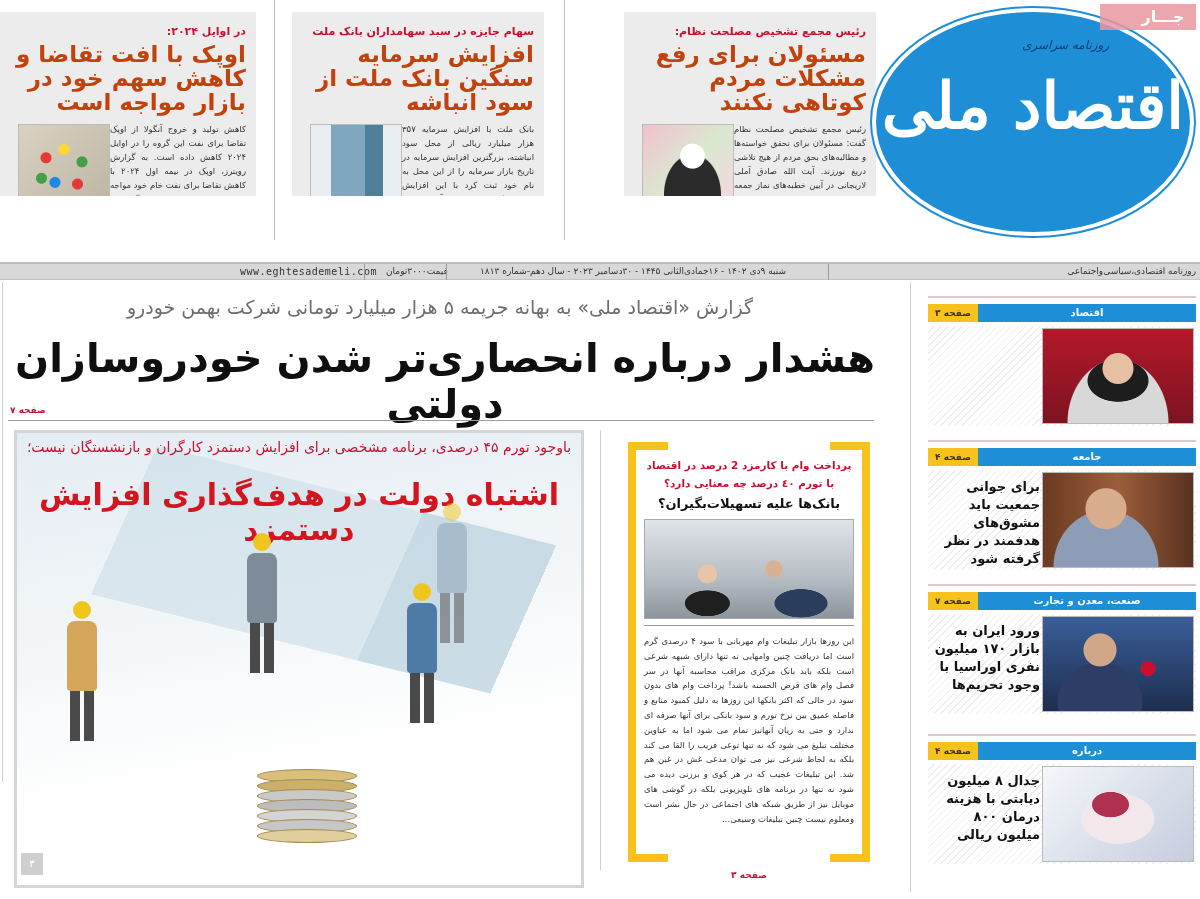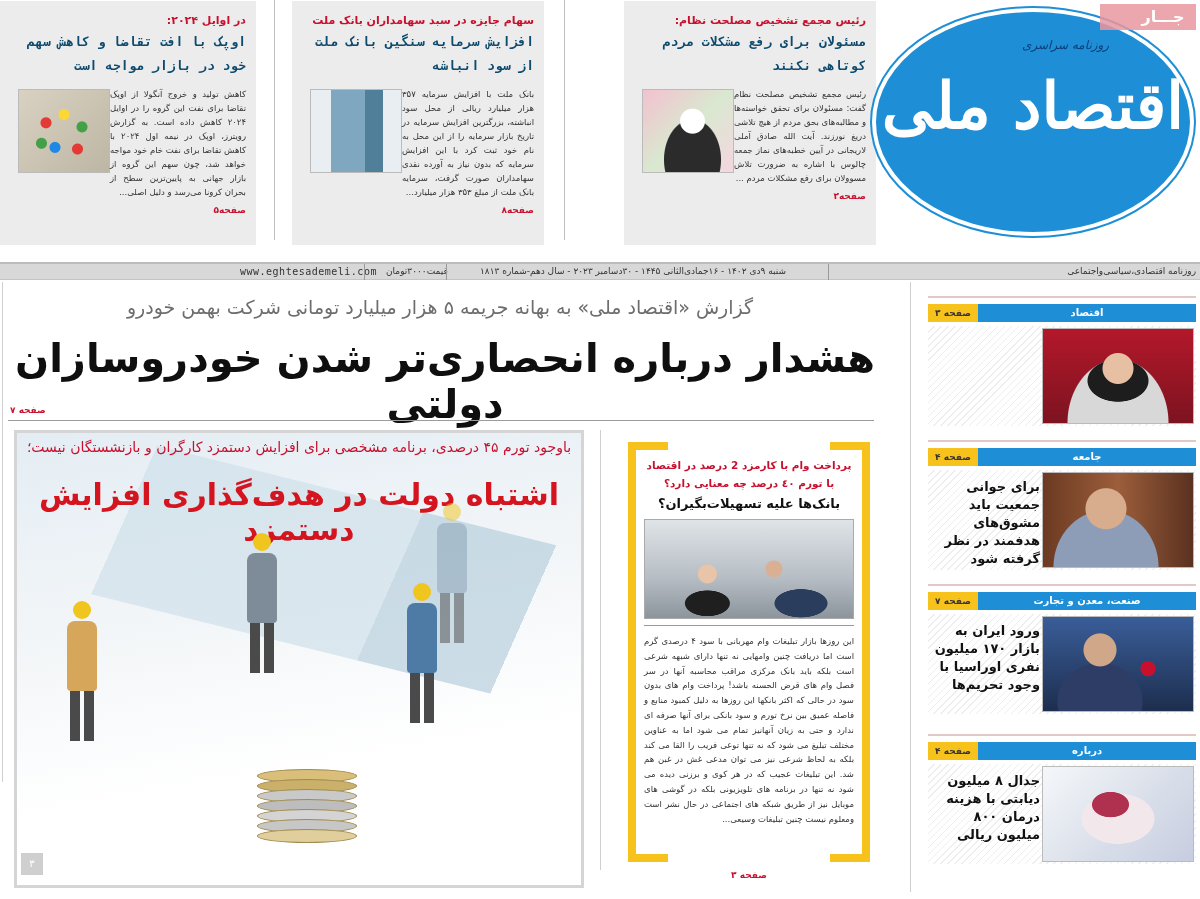--- a/index.html
+++ b/index.html
@@ -1,25 +1,25 @@
 <!DOCTYPE html>
 <html><head>
 <meta charset="utf-8">
 <style>
   * { box-sizing: border-box; margin: 0; padding: 0; }
   html, body { width: 1200px; height: 899px; overflow: hidden; background: #ffffff; }
   body { font-family: "DejaVu Sans", sans-serif; position: relative; color: #111; direction: ltr; }
 
   
   .teaser {
-    position: absolute; top: 1px; height: 244px; background: #ececec;
+    position: absolute; top: 12px; height: 184px; background: #ececec;
     padding: 12px 10px 8px 10px; direction: rtl; overflow: hidden;
   }
   .teaser .kicker { color: #c8102e; font-size: 11px; font-weight: bold; line-height: 16px; }
-  .teaser .headline { font-size: 13px; font-weight: bold; line-height: 24px; margin-top: 2px; color: #0c4a6e; font-family: Liberation Mono, monospace; }
+  .teaser .headline { font-size: 23px; font-weight: bold; line-height: 24px; margin-top: 2px; color: #c2410c; }
   .teaser .body-wrap { margin-top: 8px; font-size: 8.5px; line-height: 14px; color: #333; text-align: justify; }
   .teaser .thumb { float: left; width: 92px; height: 84px; margin: 2px 0 2px 8px; border: 1px solid #bbb; }
   .teaser .page { color: #c8102e; font-size: 9px; font-weight: bold; margin-top: 6px; clear: both; }
   .vsep { position: absolute; top: 0; width: 1px; height: 240px; background: #bfbfbf; }
 
   .thumb-opec { background:
       radial-gradient(circle at 30% 40%, #e53935 0 5px, transparent 6px),
       radial-gradient(circle at 50% 30%, #fdd835 0 5px, transparent 6px),
       radial-gradient(circle at 70% 45%, #43a047 0 5px, transparent 6px),
       radial-gradient(circle at 40% 70%, #1e88e5 0 5px, transparent 6px),

